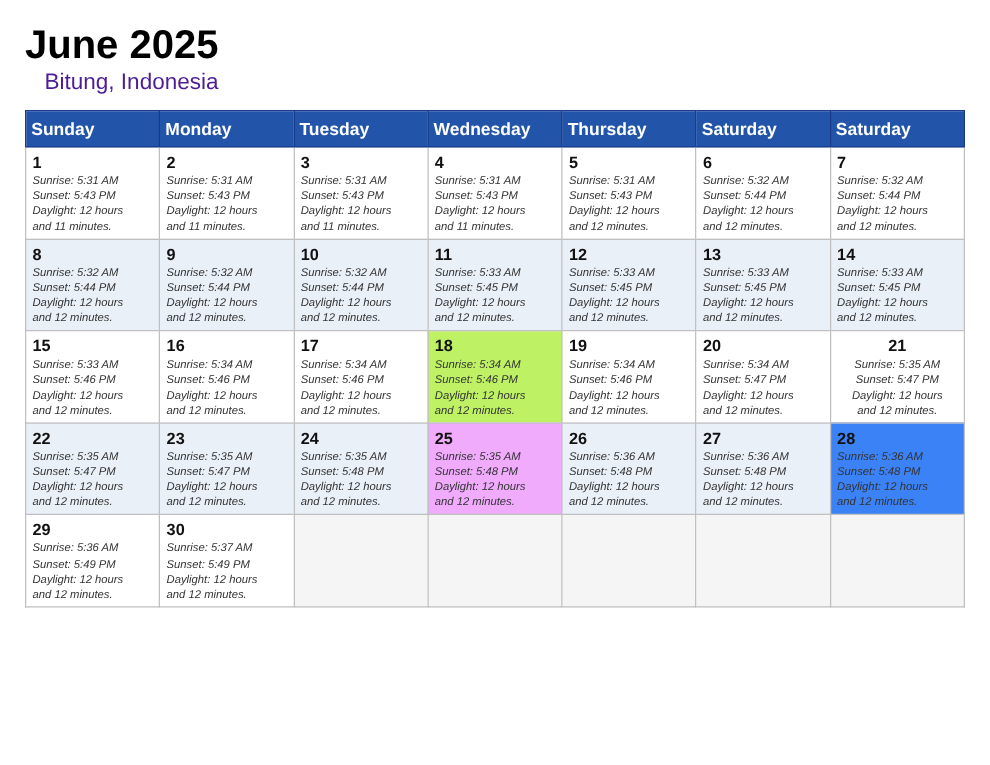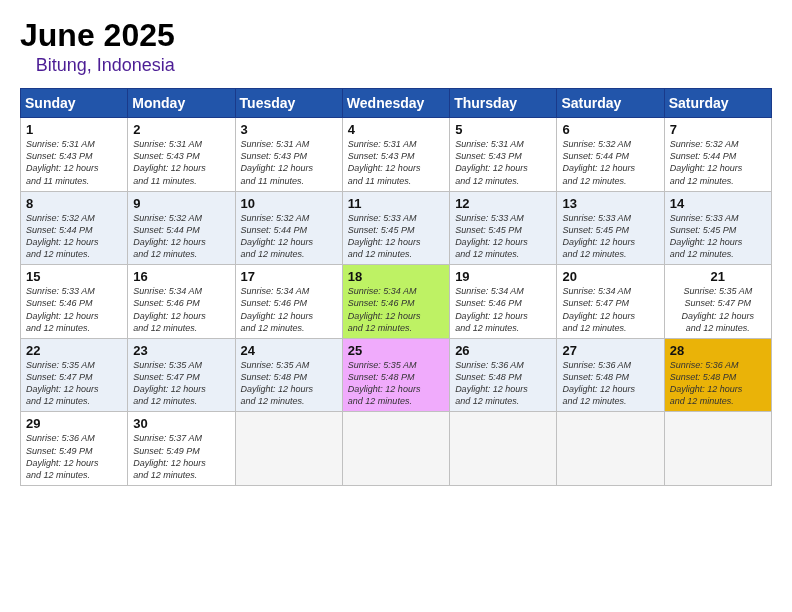--- a/index.html
+++ b/index.html
@@ -244,21 +244,21 @@
             <div class="day-info"><span>Sunrise: 5:35 AM</span><br><span>Sunset: 5:48 PM</span><br><span>Daylight: 12 hours<br> and 12 minutes.</span></div>
           </td>
           <td style="background: rgb(234, 240, 248);">
             <span class="day-num">26</span>
             <div class="day-info"><span>Sunrise: 5:36 AM</span><br><span>Sunset: 5:48 PM</span><br><span>Daylight: 12 hours<br> and 12 minutes.</span></div>
           </td>
           <td style="background: rgb(234, 240, 248);">
             <span class="day-num">27</span>
             <div class="day-info"><span>Sunrise: 5:36 AM</span><br><span>Sunset: 5:48 PM</span><br><span>Daylight: 12 hours<br> and 12 minutes.</span></div>
           </td>
-          <td style="background: #eab308;">
+          <td style="background: #3b82f6;">
             <span class="day-num">28</span>
             <div class="day-info"><span>Sunrise: 5:36 AM</span><br><span>Sunset: 5:48 PM</span><br><span>Daylight: 12 hours<br> and 12 minutes.</span></div>
           </td>
         </tr>
         <tr style="background: rgb(255, 255, 255);">
           <td style="background: rgb(255, 255, 255);">
             <span class="day-num">29</span>
             <div class="day-info"><span>Sunrise: 5:36 AM</span><br><span>Sunset: 5:49 PM</span><br><span>Daylight: 12 hours<br> and 12 minutes.</span></div>
           </td>
           <td style="background: rgb(255, 255, 255);">

